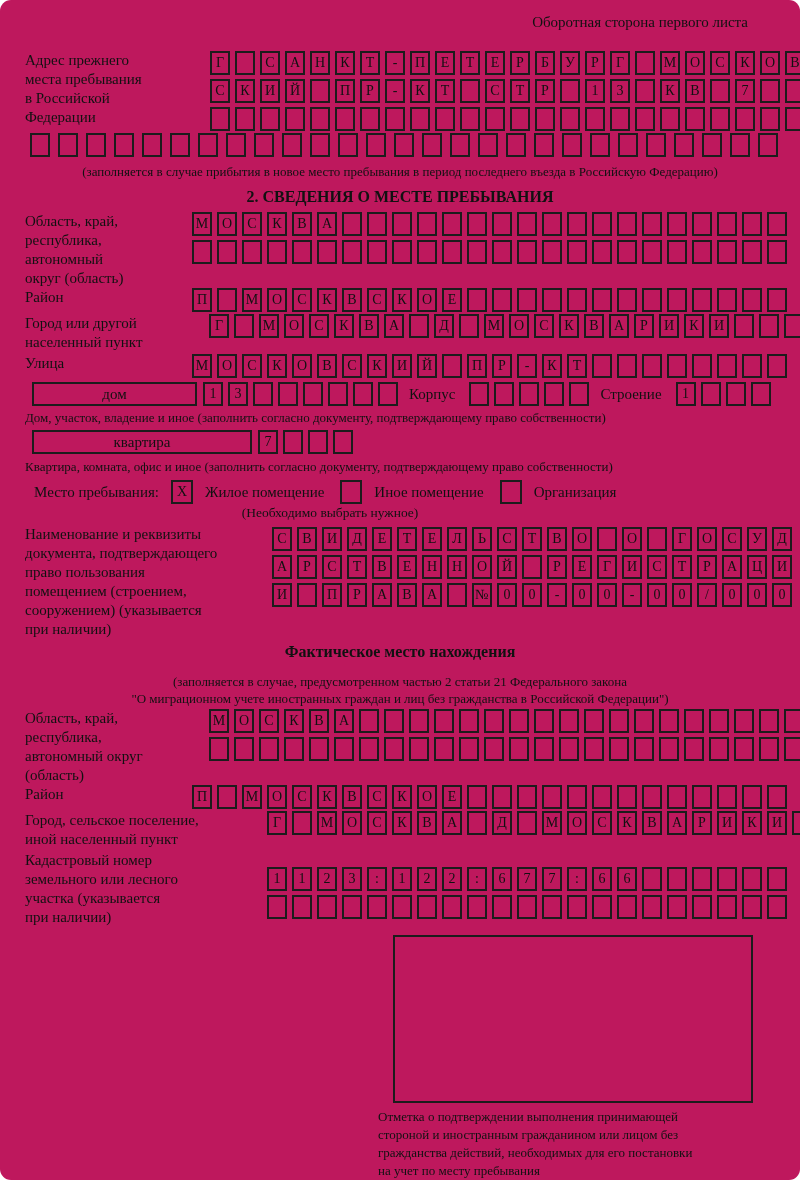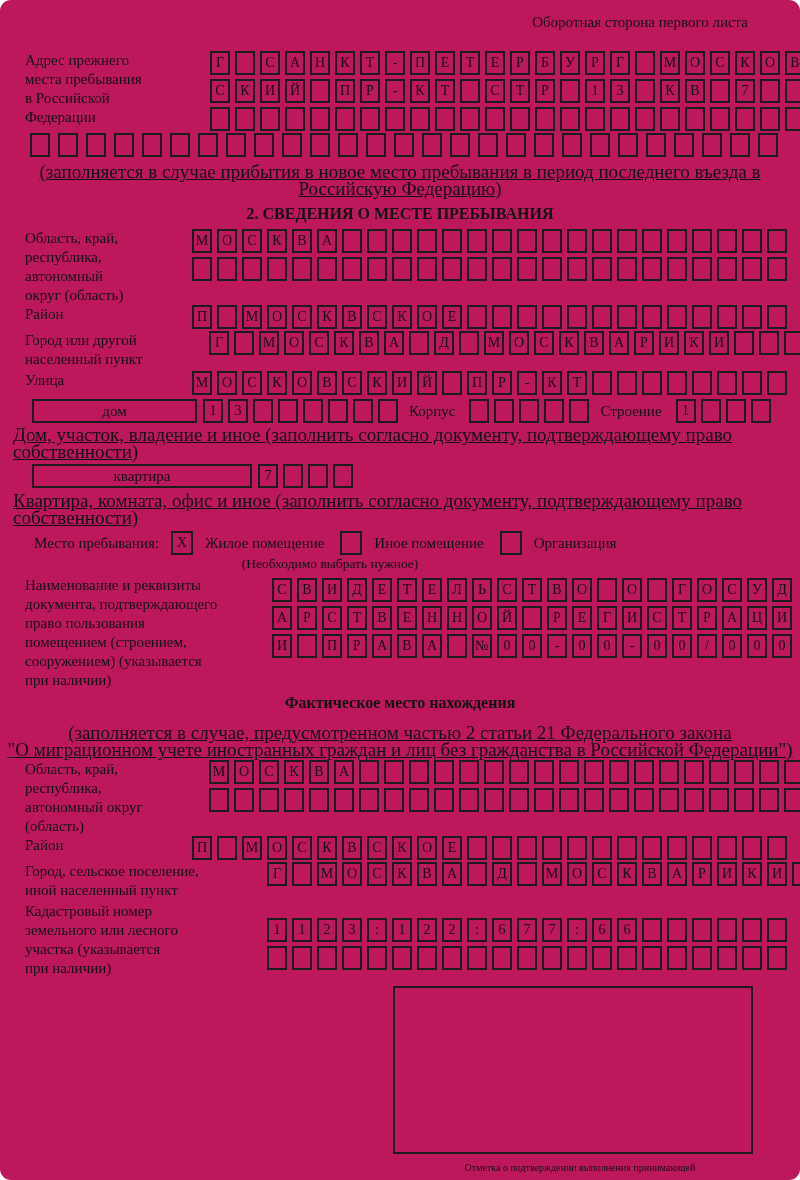--- a/index.html
+++ b/index.html
@@ -37,23 +37,22 @@
     flex:0 0 auto;
     width:16px;height:20px;
     border:2px solid #1c1c1c;
     margin-right:5px;
     display:flex;align-items:center;justify-content:center;
     font-size:14px;line-height:1;
   }
   .gap8 .cell{margin-right:8px;}
 
   .note{
-    font-size:19px;line-height:17px;
+    font-size:13px;line-height:17px;
     white-space:pre-line;
-    text-decoration:underline;
   }
   .center{text-align:center;}
 
   h2.sect{
     margin:8px 0 6px 0;
     text-align:center;
     font-size:16px;line-height:18px;
     font-weight:bold;
   }
   .subhdr{
@@ -79,21 +78,21 @@
   }
   .bb-dom{width:165px;}
   .bb-kv{width:220px;}
   .inline-lbl{
     font-size:15px;line-height:24px;
     flex:0 0 auto;
     margin:0 8px 0 6px;
   }
   .houserow .cellrow{margin-left:6px;margin-bottom:0;}
 
-  .caption-left{padding-left:13px;}
+  .caption-left{padding-left:25px;}
 
   
   .stayrow{display:flex;align-items:center;padding-left:34px;font-size:15px;}
   .cb{
     box-sizing:border-box;
     width:22px;height:24px;
     border:2px solid #1c1c1c;
     display:flex;align-items:center;justify-content:center;
     font-size:14px;
     flex:0 0 auto;
@@ -109,22 +108,21 @@
 
   
   .stampbox{
     box-sizing:border-box;
     margin-left:393px;
     width:360px;height:168px;
     border:2px solid #1c1c1c;
   }
   .stampcap{
     margin-left:378px;width:404px;
-    text-align:center;
-    font-size:10px;line-height:18px;
+    font-size:13px;line-height:18px;
     white-space:pre-line;
   }
 </style>
 </head>
 <body>
 
 <div class="page">
 
   <div class="hdr">Оборотная сторона первого листа</div>
 

